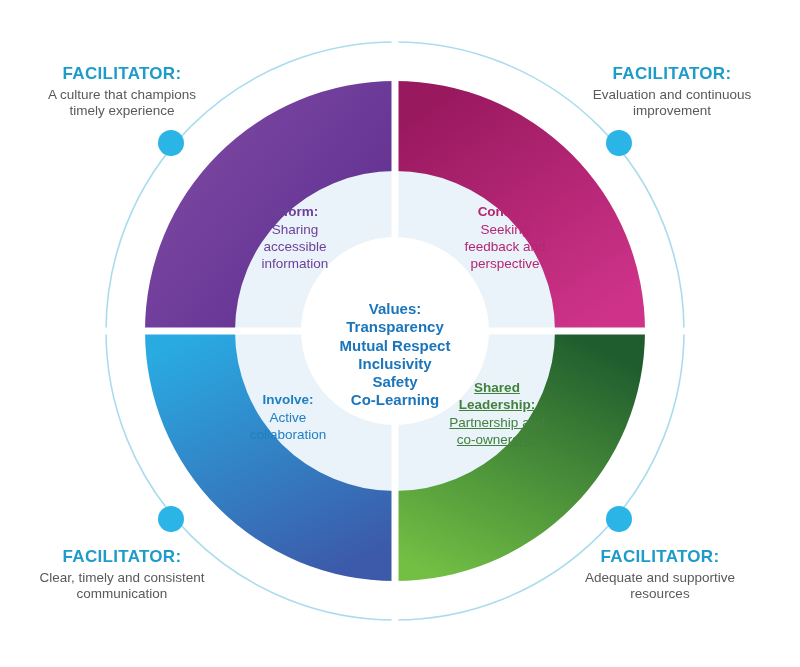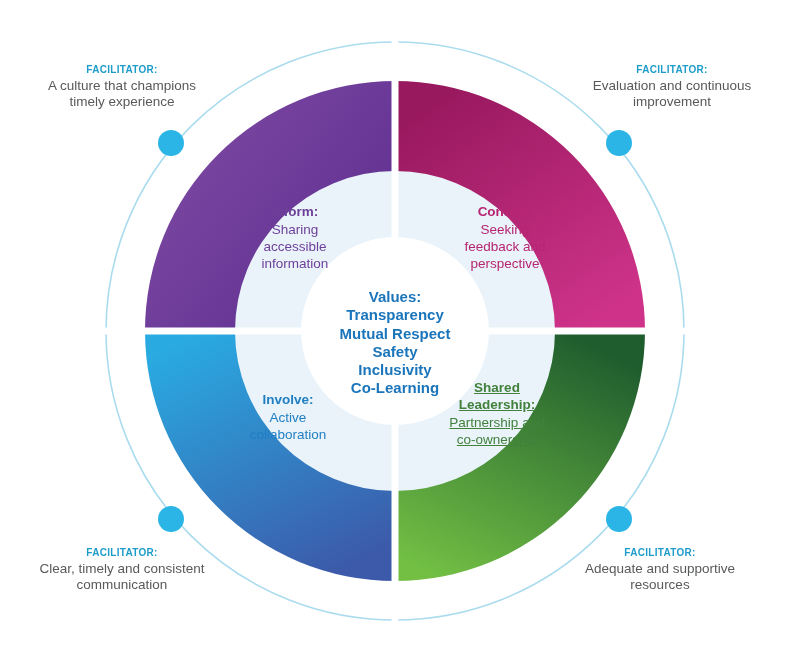--- a/index.html
+++ b/index.html
@@ -13,21 +13,21 @@
     overflow: hidden;
   }
   .diagram-svg { position: absolute; left: 0; top: 0; }
 
   
   .fac {
     position: absolute;
     text-align: center;
   }
   .fac-label {
-    font-size: 10px;
+    font-size: 17px;
     font-weight: bold;
     color: #1e9cc9;
     letter-spacing: .3px;
   }
   .fac-desc {
     margin: 3px auto 0;
     max-width: 175px;
     font-size: 13.5px;
     line-height: 1.22;
     color: #58595b;
@@ -45,21 +45,21 @@
   .quad-desc { margin-top: 1px; }
   .quad-inform  { left: 243px; top: 204px; color: #6d3f99; }
   .quad-consult { left: 453px; top: 204px; color: #b72572; }
   .quad-involve { left: 236px; top: 392px; color: #1f7fc2; }
   .quad-shared  { left: 445px; top: 380px; color: #42813c; text-decoration: underline; }
 
   
   .center-values {
     position: absolute;
     left: 315px;
-    top: 288px;
+    top: 300px;
     width: 160px;
     text-align: center;
     color: #1b75bb;
     font-size: 15px;
     font-weight: bold;
     line-height: 1.22;
   }
   .center-values span { display: block; }
 
   .fac-tl { left: 22px;  top: 64px;  width: 200px; }
@@ -143,18 +143,18 @@
   </div>
   <div class="quad quad-shared">
     <div class="quad-title">Shared Leadership:</div>
     <div class="quad-desc">Partnership and co-ownership</div>
   </div>
 
   <div class="center-values">
     <span>Values:</span>
     <span>Transparency</span>
     <span>Mutual Respect</span>
+    <span>Inclusivity</span>
     <span>Safety</span>
-    <span>Inclusivity</span>
     <span>Co-Learning</span>
   </div>
 
 </div>
 
 </body></html>

